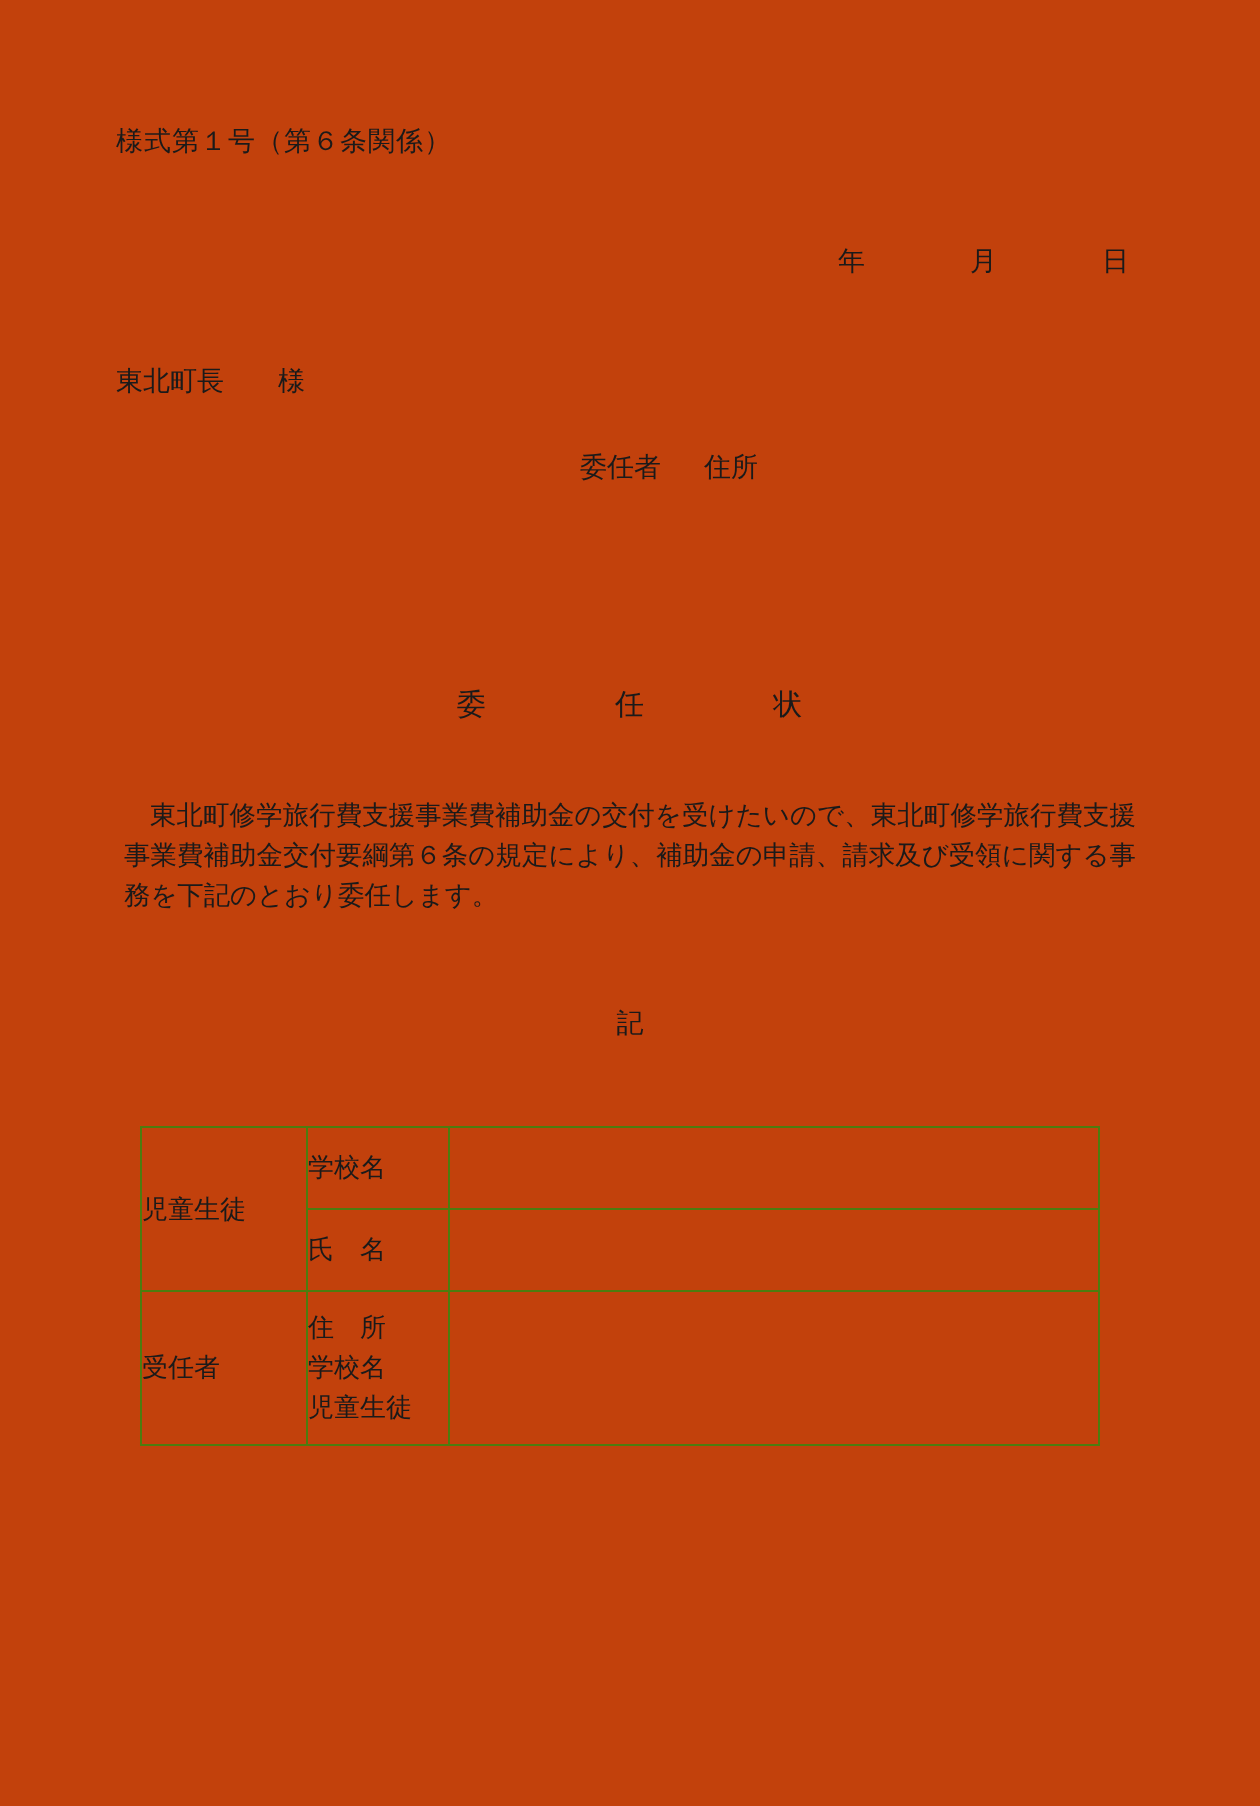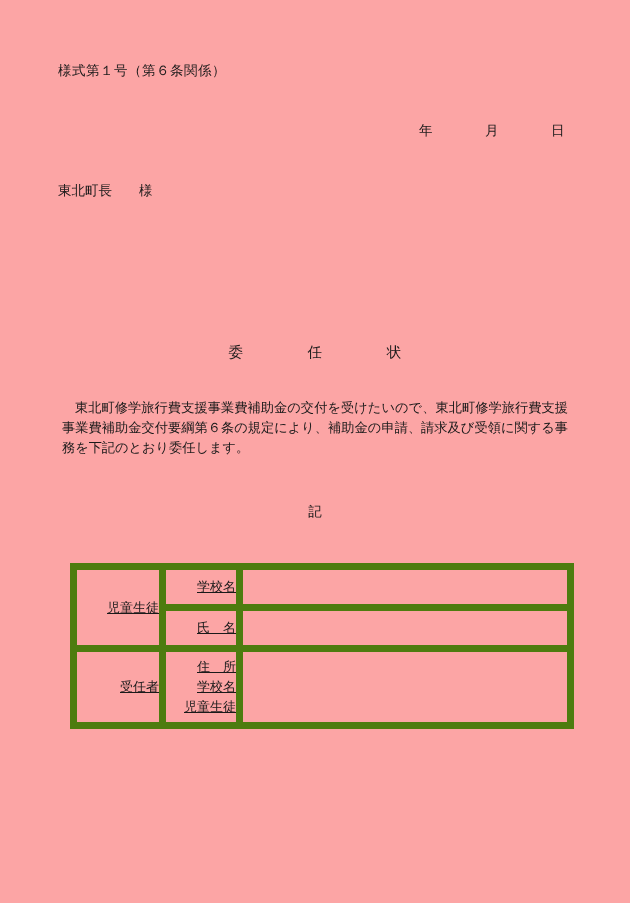--- a/index.html
+++ b/index.html
@@ -6,21 +6,21 @@
   html, body {
     margin: 0;
     padding: 0;
     background: #ffffff;
   }
 
   .page {
     position: relative;
     width: 630px;
     height: 903px;
-    background: #fca5a5;
+    background: #c2410c;
     font-family: "Liberation Serif", "DejaVu Serif", serif;
     color: #1a1a1a;
     overflow: hidden;
     box-sizing: border-box;
   }
 
   
   .form-no {
     position: absolute;
     left: 58px;
@@ -122,26 +122,25 @@
   
   .form-table {
     position: absolute;
     left: 70px;
     top: 563px;
     width: 476px;
     border-collapse: collapse;
     table-layout: fixed;
   }
   .form-table td {
-    border: 7px solid #4d7c0f;
+    border: 1px solid #4d7c0f;
     font-size: 13px;
-    text-align: right;
+    text-align: left;
     vertical-align: middle;
     padding: 0;
-    text-decoration: underline;
   }
   .col-group { width: 82px; }
   .col-label { width: 70px; }
   .col-fill  { width: 324px; }
 
   .r-short { height: 41px; }
   .r-tall  { height: 77px; }
 
   .stack {
     display: flex;
@@ -161,20 +160,24 @@
 
   <div class="date-line">
     <span class="d-unit">年</span>
     <span class="d-unit">月</span>
     <span class="d-unit">日</span>
   </div>
 
   <div class="addressee">東北町長　　様</div>
 
   <div class="delegator">
+    <div class="row">
+      <span class="lbl">委任者</span>
+      <span class="val">住所</span>
+    </div>
   </div>
 
   <div class="doc-title">
     <span class="ch">委</span>
     <span class="ch">任</span>
     <span class="ch">状</span>
   </div>
 
   <div class="body-text">東北町修学旅行費支援事業費補助金の交付を受けたいので、東北町修学旅行費支援事業費補助金交付要綱第６条の規定により、補助金の申請、請求及び受領に関する事務を下記のとおり委任します。</div>
 

